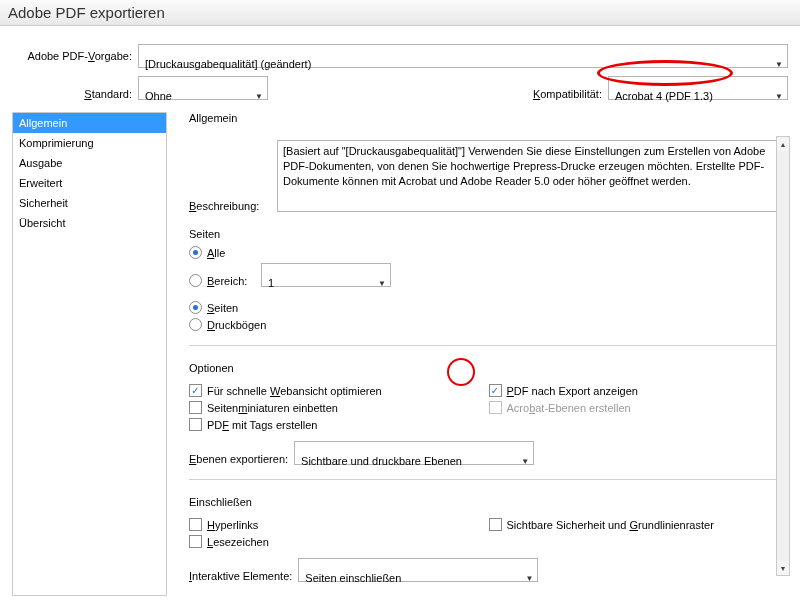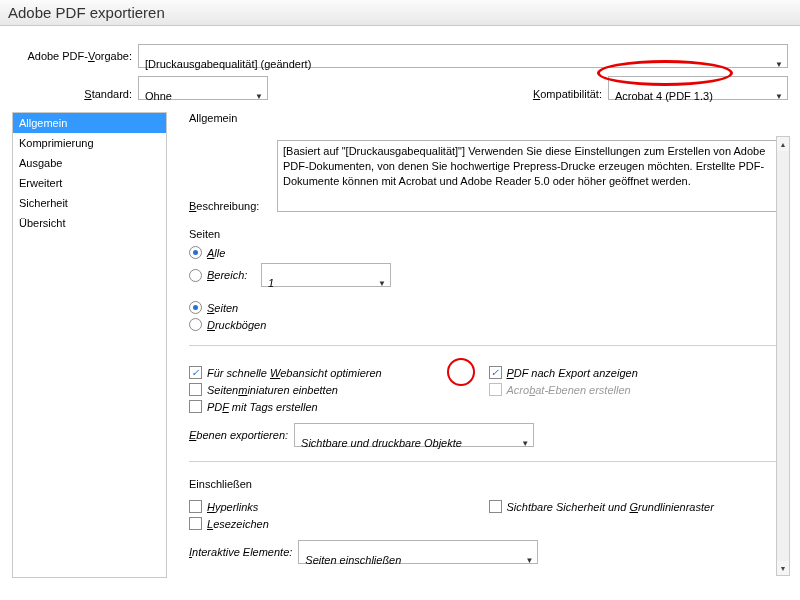--- a/index.html
+++ b/index.html
@@ -17,21 +17,21 @@
   .sidebar .item { padding: 4px 6px; cursor: default; }
   .sidebar .item.sel { background: #3399ff; color: #fff; }
   .main { flex: 1; padding: 0 0 0 22px; }
   .main h2 { font-size: 11px; font-weight: normal; margin-bottom: 16px; }
   .descrow { display: flex; align-items: flex-end; margin-bottom: 10px; }
   .descrow .dl { width: 88px; padding-top: 2px; }
   .descbox { flex: 1; border: 1px solid #b4b4b4; background: #fff; padding: 3px 5px; height: 72px; line-height: 1.35; overflow: hidden; }
   .group { margin-top: 10px; padding: 6px 0 10px 0; border-bottom: 1px solid #d0d0d0; }
   .group:last-of-type { border-bottom: none; }
   .gtitle { margin-bottom: 6px; }
-  .frow { display: flex; align-items: center; margin: 4px 0; font-style: italic; }
+  .frow { display: flex; align-items: flex-end; margin: 4px 0; }
   .radio, .check { width: 13px; height: 13px; border: 1px solid #888; margin-right: 5px; display: inline-flex; align-items: center; justify-content: center; background: #fff; flex-shrink: 0; }
   .radio { border-radius: 50%; }
   .radio.sel::after { content: ""; width: 5px; height: 5px; border-radius: 50%; background: #2a6fd6; }
   .check.sel::after { content: "✓"; font-size: 10px; line-height: 1; color: #2a6fd6; }
   .disabled { color: #9a9a9a; }
   .disabled .check { border-color: #c0c0c0; }
   .optrow { display: flex; }
   .optcol { width: 50%; }
   .scrollbar { position: absolute; right: 10px; top: 136px; width: 14px; height: 440px; border: 1px solid #c9c9c9; background: #f0f0f0; display: flex; flex-direction: column; justify-content: space-between; align-items: center; }
   .scrollbar .btn { width: 100%; height: 14px; display: flex; align-items: center; justify-content: center; font-size: 7px; color: #444; background: #f5f5f5; }
@@ -105,20 +105,21 @@
           <span class="radio sel"></span>
           <span><span class="u">S</span><span>eiten</span></span>
         </div>
       <div class="frow">
           <span class="radio"></span>
           <span><span class="u">D</span><span>ruckbögen</span></span>
         </div>
     </div>
 
     <div class="group">
+      <div class="gtitle">Optionen</div>
       <div class="optrow">
         <div class="optcol">
           <div class="frow">
               <span class="check sel"></span>
               <span><span>Für schnelle </span><span class="u">W</span><span>ebansicht optimieren</span></span>
             </div>
           <div class="frow">
               <span class="check"></span>
               <span><span>Seiten</span><span class="u">m</span><span>iniaturen einbetten</span></span>
             </div>
@@ -134,21 +135,21 @@
             </div>
           <div class="frow disabled">
               <span class="check"></span>
               <span><span>Acro</span><span class="u">b</span><span>at-Ebenen erstellen</span></span>
             </div>
         </div>
       </div>
       <div class="frow" style="margin-top:6px">
         <span style="padding-right:6px"><span class="u">E</span><span>benen exportieren:</span></span>
         <div class="combo" style="width:240px">
-          <span>Sichtbare und druckbare Objekte</span>
+          <span>Sichtbare und druckbare Ebenen</span>
           <span class="arrow">▼</span>
         </div>
       </div>
     </div>
 
     <div class="group">
       <div class="gtitle">Einschließen</div>
       <div class="optrow">
         <div class="optcol">
           <div class="frow">

